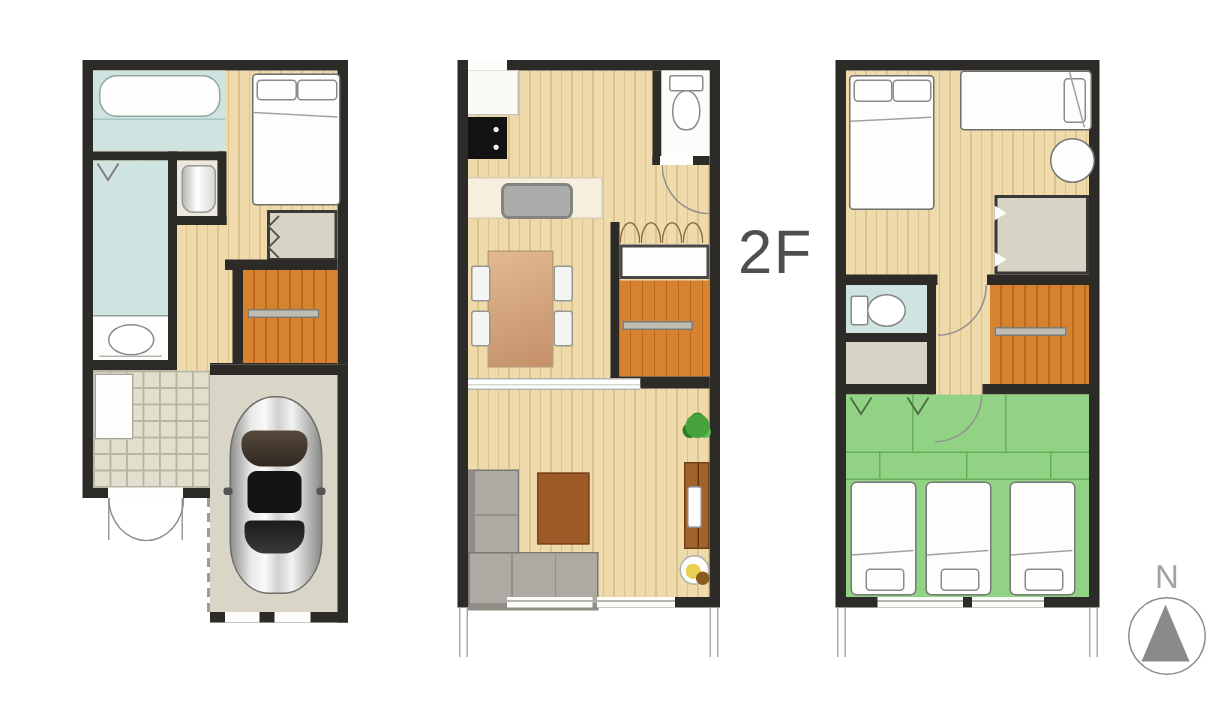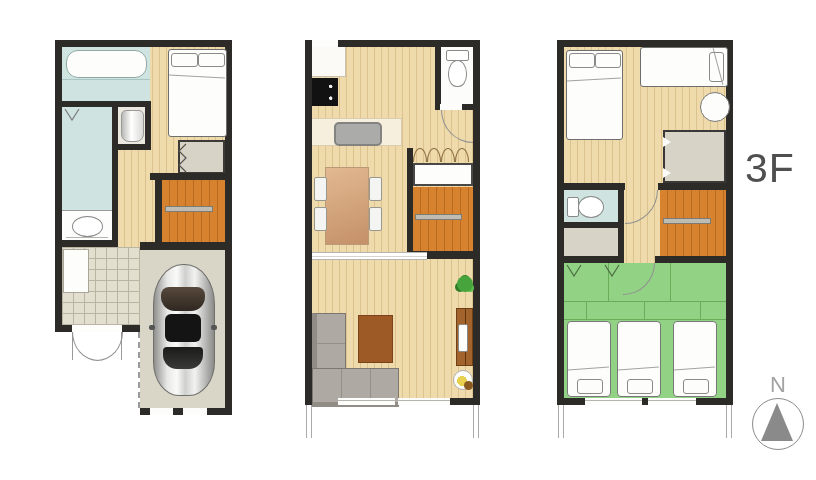--- a/index.html
+++ b/index.html
@@ -227,19 +227,19 @@
         <div class="fold" style="left:0;top:46px;width:41px;transform:rotate(-4deg);"></div>
         <div class="pillow" style="left:9px;top:57px;width:24px;height:13px;"></div>
       </div>
     </div>
     <div class="abs" style="left:21px;top:351px;width:57px;height:7px;background:linear-gradient(#fdfdfb 0 2px,#b5b5b0 2px 3px,#fdfdfb 3px);"></div>
     <div class="abs" style="left:84px;top:351px;width:48px;height:7px;background:linear-gradient(#fdfdfb 0 2px,#b5b5b0 2px 3px,#fdfdfb 3px);"></div>
   </div>
   <div class="abs" style="left:558px;top:405px;width:4px;height:33px;border-left:1px solid #aaa;border-right:1px solid #aaa;"></div>
   <div class="abs" style="left:726px;top:405px;width:4px;height:33px;border-left:1px solid #aaa;border-right:1px solid #aaa;"></div>
 
-  <span class="label" style="left:745px;top:145px;">3F</span>
+  <span class="label" style="left:492px;top:145px;">2F</span>
 
   <div class="abs" style="left:752px;top:398px;width:50px;height:50px;border:1.5px solid #8c8c8c;border-radius:50%;"></div>
   <div class="abs" style="left:761px;top:403px;width:0;height:0;border-left:16px solid transparent;border-right:16px solid transparent;border-bottom:38px solid var(--compass-grey,#8a8a8a);"></div>
   <span class="abs" style="left:766px;top:372px;width:24px;text-align:center;font-size:22px;color:#a3a3a3;">N</span>
 
 </div>
 
 </body></html>

